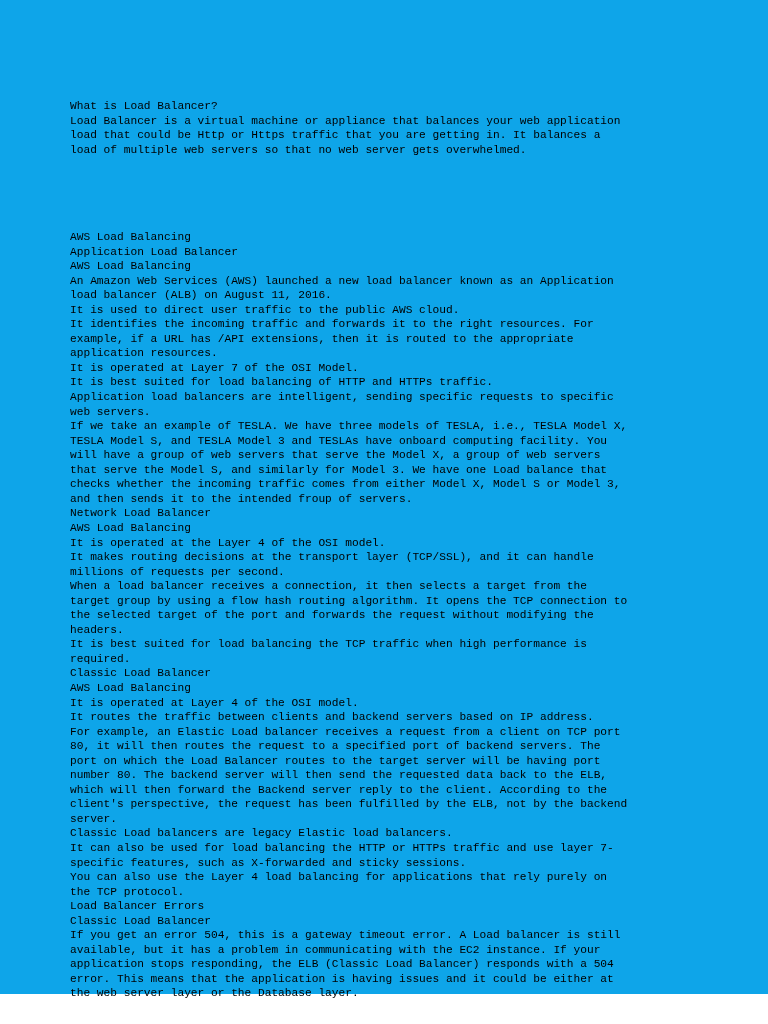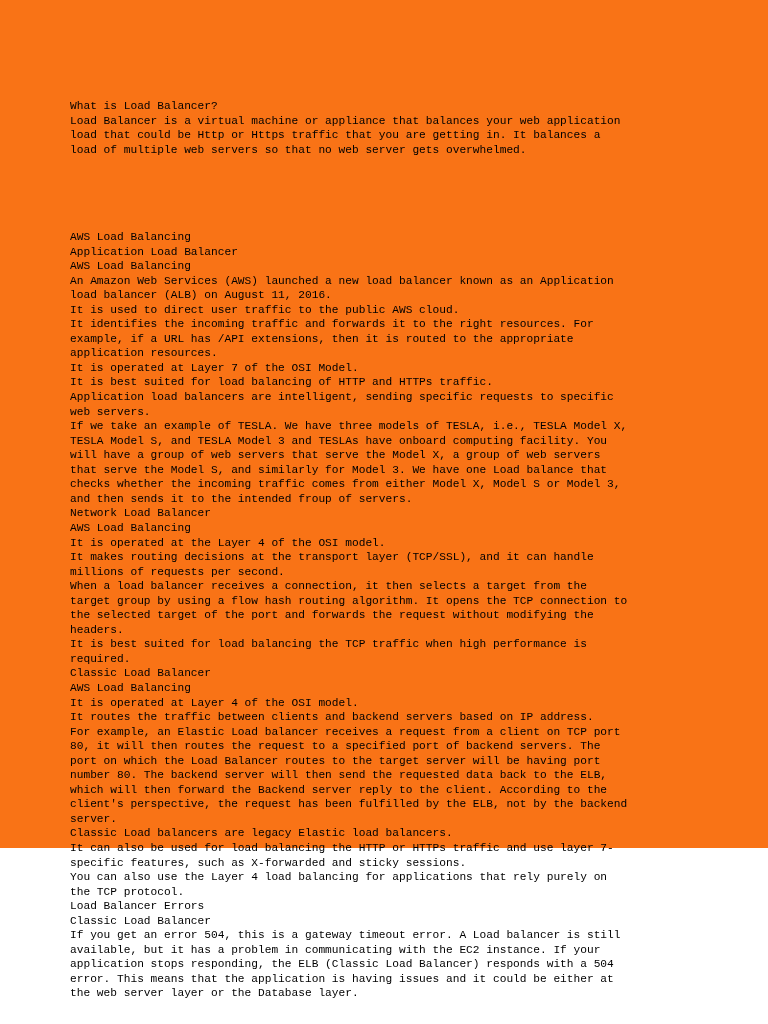--- a/index.html
+++ b/index.html
@@ -9,22 +9,22 @@
   }
   body {
     width: 768px;
     height: 1024px;
     overflow: hidden;
     font-family: "Liberation Mono", "DejaVu Sans Mono", monospace;
   }
   .page {
     position: relative;
     width: 768px;
-    height: 848px;
-    background: #f97316;
+    height: 994px;
+    background: #0ea5e9;
     box-sizing: border-box;
     padding: 70px 70px 0 70px;
   }
   .doc-body {
     font-family: "Liberation Mono", "DejaVu Sans Mono", monospace;
     font-size: 11.2px;
     line-height: 14.55px;
     color: #000000;
     white-space: pre-wrap;
     word-wrap: break-word;

